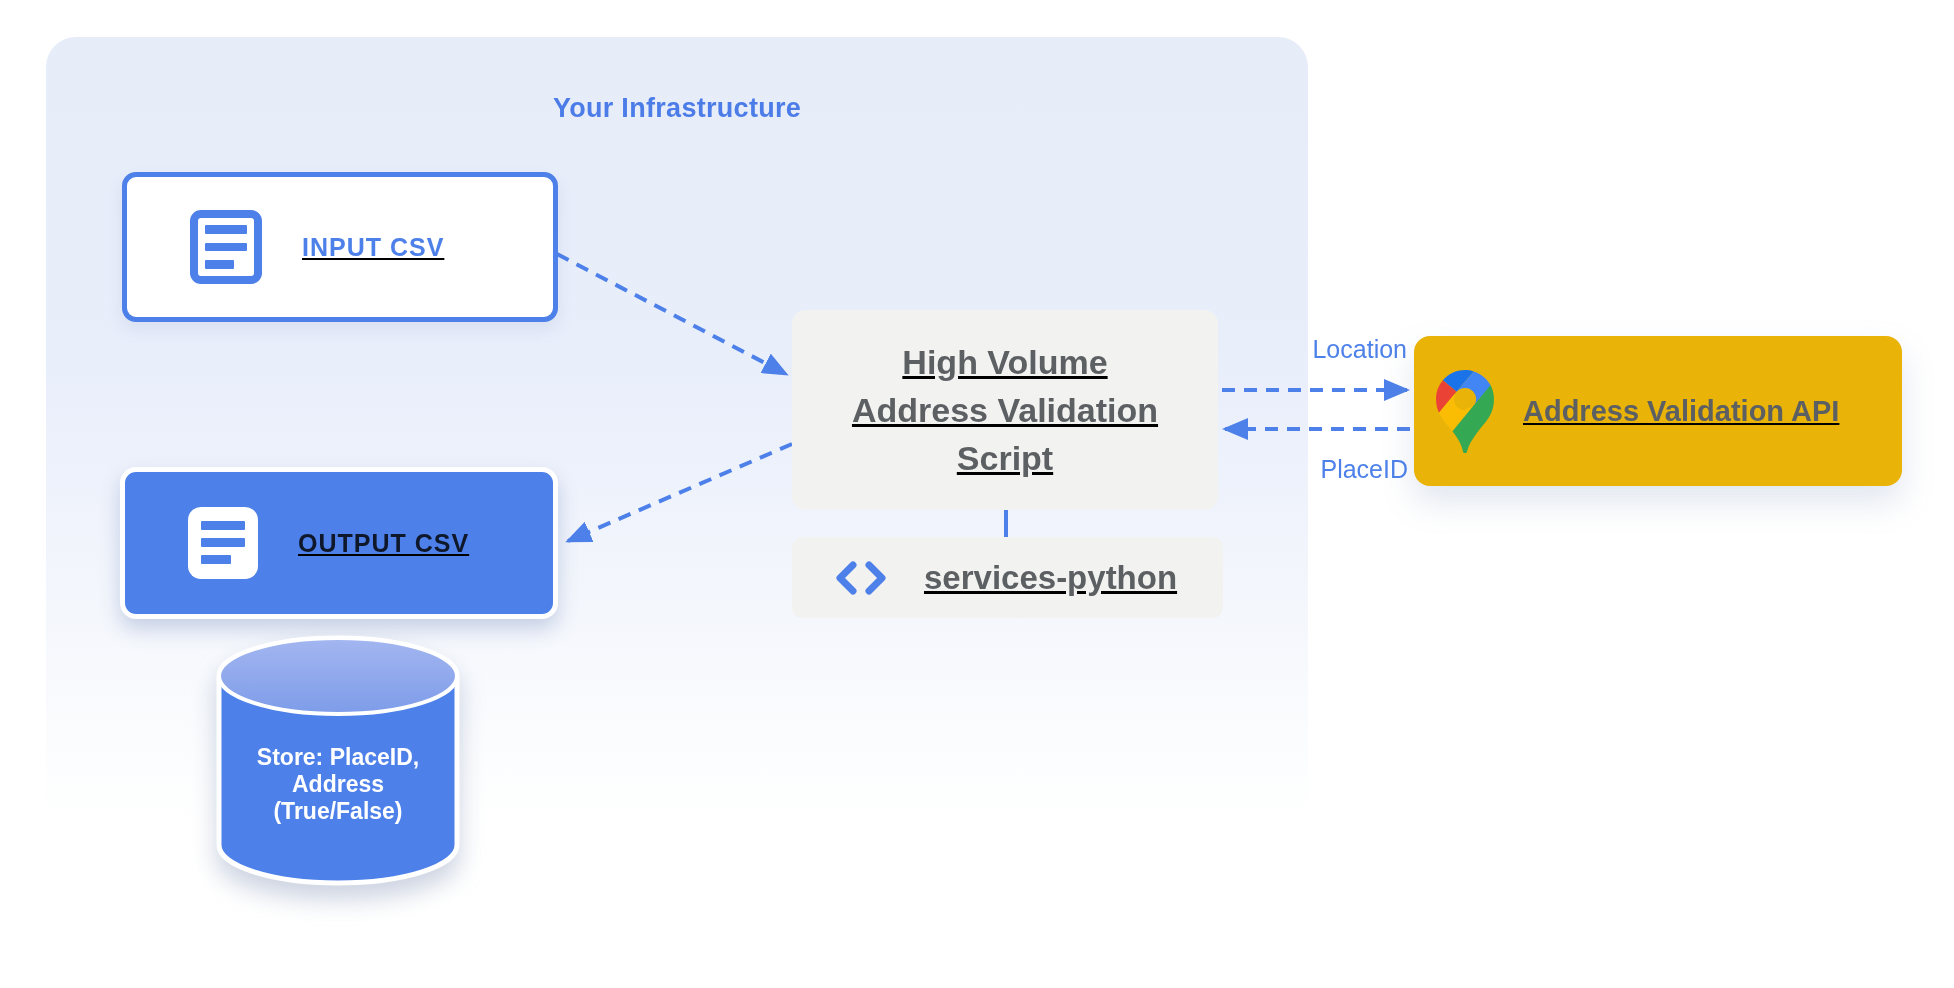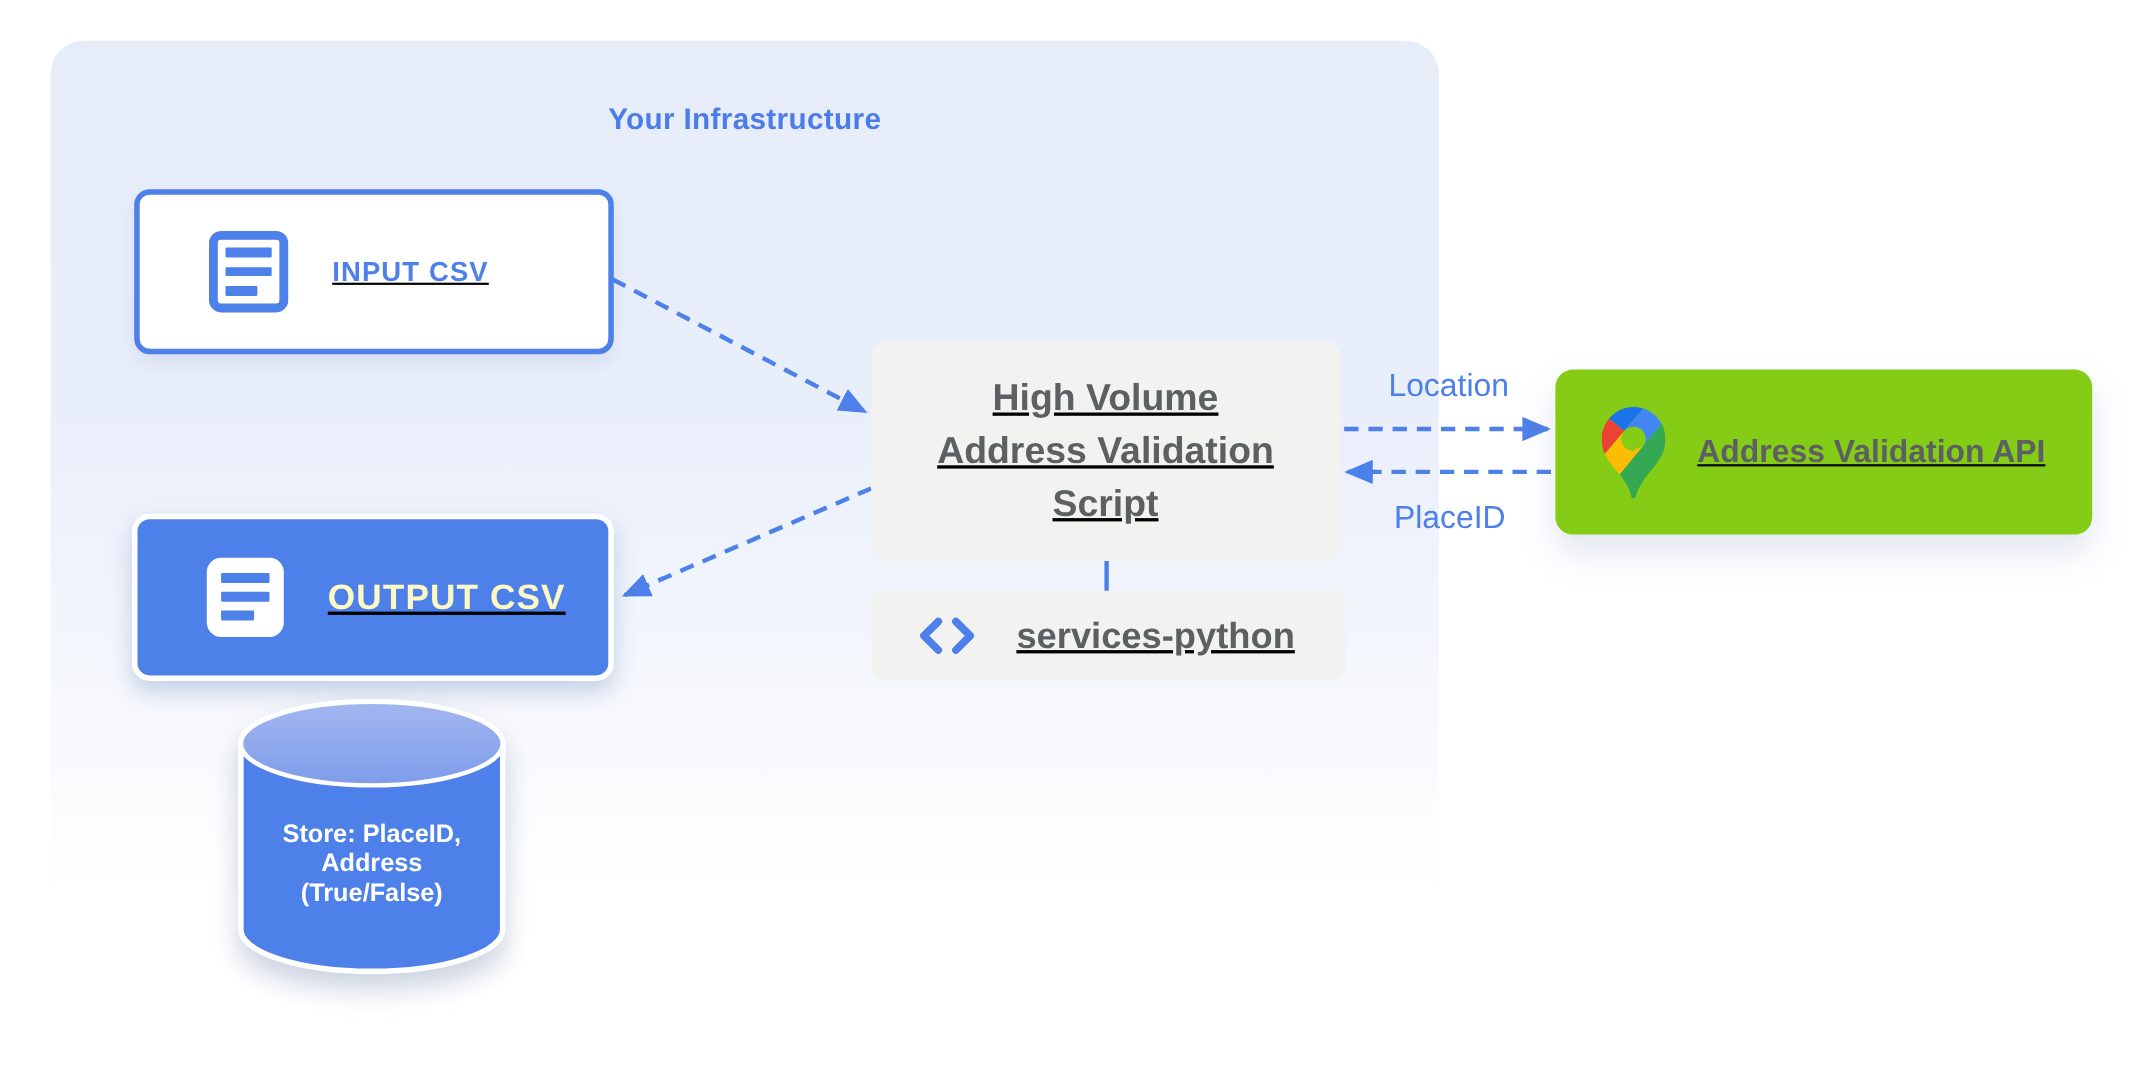--- a/index.html
+++ b/index.html
@@ -27,21 +27,21 @@
     box-shadow:0 8px 16px rgba(100,120,170,0.12);
   }
   .input-box .label { color:#4d80e9; font-size:25px; font-weight:bold; letter-spacing:1px; }
 
   .output-box {
     left:120px; top:467px; width:438px; height:152px;
     background:#4d80e9; border:5px solid #ffffff; border-radius:16px;
     padding-left:63px; gap:40px;
     box-shadow:0 10px 20px rgba(90,115,175,0.30);
   }
-  .output-box .label { color:#fef9c3; font-size:32px; font-weight:bold; letter-spacing:1px; }
+  .output-box .label { color:#0f172a; font-size:25px; font-weight:bold; letter-spacing:1px; }
 
   
   .doc-outline {
     width:72px; height:74px; box-sizing:border-box;
     border:8px solid #4d80e9; border-radius:11px;
     padding:7px 7px; display:flex; flex-direction:column; gap:9px;
   }
   .doc-outline .bar { height:9px; background:#4d80e9; border-radius:1px; }
   
   .doc-filled {
@@ -64,29 +64,29 @@
 
   .lib-box {
     left:792px; top:537px; width:431px; height:81px;
     background:#f2f2f1; border-radius:10px;
     padding-left:43px; gap:37px;
   }
   .lib-box .lines { color:#5d6063; font-size:33px; font-weight:bold; line-height:37px; }
 
   .api-box {
     left:1414px; top:336px; width:488px; height:150px;
-    background:#84cc16; border-radius:16px;
-    padding-left:42px; gap:29px;
+    background:#eab308; border-radius:16px;
+    padding-left:22px; gap:29px;
     box-shadow:0 16px 32px rgba(120,140,180,0.22);
   }
   .api-box .label { color:#5d6063; font-size:29px; font-weight:bold; }
 
   .edge-label {
-    position:absolute; width:180px; text-align:center;
-    color:#4d80e9; font-size:29px; font-weight:normal;
+    position:absolute; width:180px; text-align:right;
+    color:#4d80e9; font-size:25px; font-weight:normal;
   }
   .loc-label { left:1227px; top:335px; }
   .pid-label { left:1228px; top:455px; }
 
   .arrow-layer { position:absolute; left:0; top:0; pointer-events:none; }
   .cyl { position:absolute; left:213px; top:625px; filter:drop-shadow(0 14px 12px rgba(110,130,170,0.35)); }
 </style>
 </head>
 <body>
 

